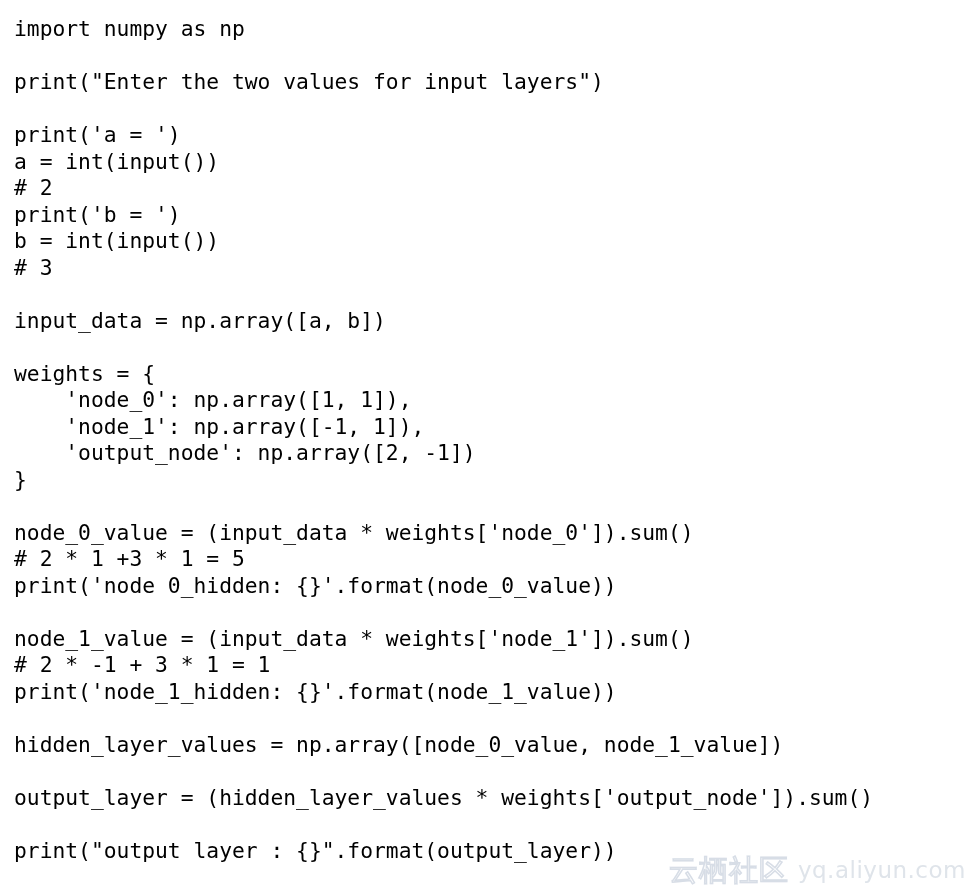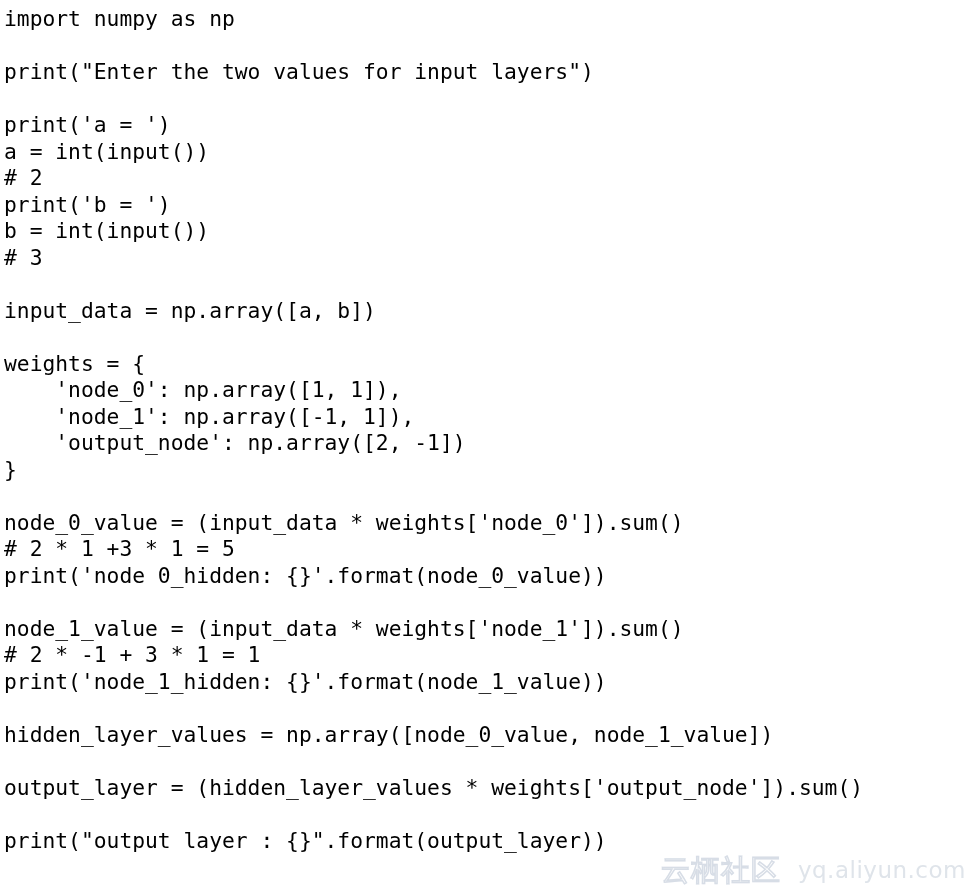--- a/index.html
+++ b/index.html
@@ -17,21 +17,21 @@
   #code-screenshot {
     position: relative;
     width: 980px;
     height: 889px;
     background: #ffffff;
   }
   #code-block {
     position: absolute;
     left: 4px;
     top: 6px;
-    margin: 0;
+    margin: 10px;
     padding: 0;
     font-family: "DejaVu Sans Mono", "Liberation Mono", monospace;
     font-size: 21.3px;
     line-height: 26.5px;
     color: #000000;
     white-space: pre;
     font-weight: 500;
     letter-spacing: 0px;
     -webkit-font-smoothing: none;
   }
@@ -42,21 +42,21 @@
   }
   .code-line.blank {
     height: 26.5px;
   }
   #watermark {
     position: absolute;
     right: 14px;
     bottom: 4px;
     display: flex;
     align-items: center;
-    gap: 17px;
+    gap: 9px;
     pointer-events: none;
     user-select: none;
   }
   #watermark .wm-cn {
     font-family: "DejaVu Sans", "Liberation Sans", sans-serif;
     font-size: 29px;
     line-height: 1;
     color: #ffffff;
     -webkit-text-stroke: 1.5px #d7dde6;
     text-shadow: 0 0 1px #d2d9e2;

